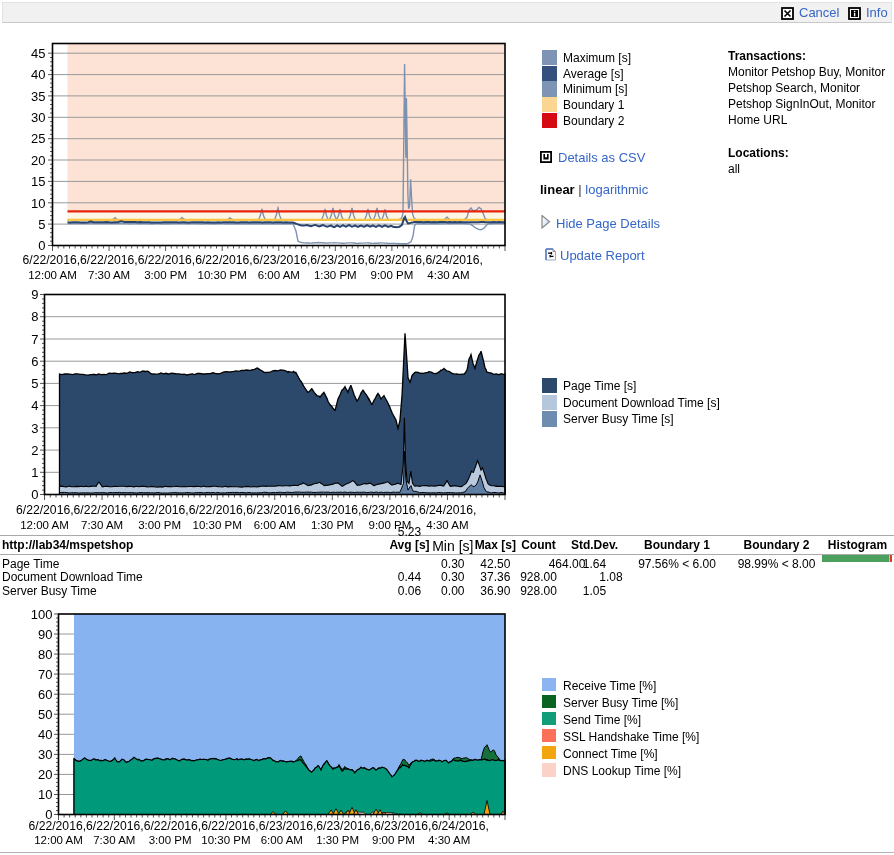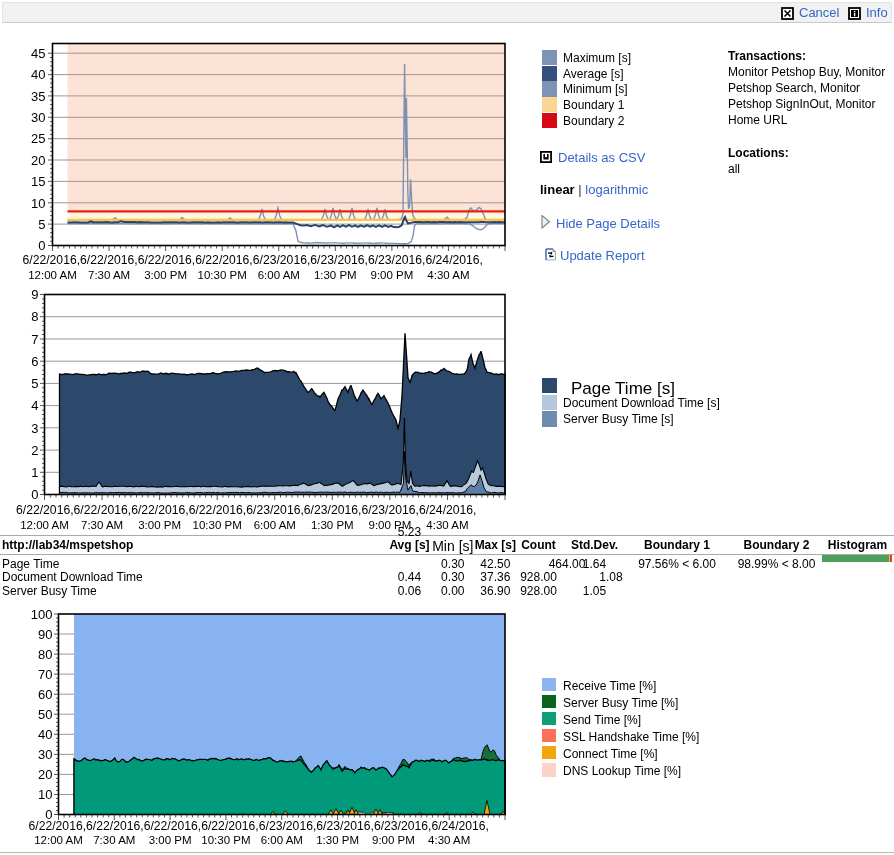--- a/index.html
+++ b/index.html
@@ -577,21 +577,21 @@
  <path d="M8 1 L8 3.5 L10.5 3.5" fill="none" stroke="#889" stroke-width="1"></path>
  <path d="M3 5.2 L7 5.2 M7 5.2 L5.9 4.2 M7 5.2 L5.9 6.2" stroke="#000" stroke-width="1.3" fill="none"></path>
  <path d="M8.5 8.3 L4.5 8.3 M4.5 8.3 L5.6 7.3 M4.5 8.3 L5.6 9.3" stroke="#000" stroke-width="1.3" fill="none"></path>
 </svg>
 <div class="abs" style="left:560px;top:247.5px;font-size:13px"><a>Update Report</a></div>
 
 <div class="abs" style="left:728px;top:48px;font-size:12px;line-height:16px;width:166px"><b>Transactions:</b><br>Monitor Petshop Buy, Monitor Petshop Search, Monitor Petshop SignInOut, Monitor Home URL</div>
 <div class="abs" style="left:728px;top:145px;font-size:12px;line-height:16px"><b>Locations:</b><br>all</div>
 <div style="position:absolute;left:542px;top:378px">
 <div style="position:absolute;left:0;top:0.0px;width:15.3px;height:15.3px;background:#2c486b"></div>
-<div style="position:absolute;left:29px;top:1.0px;font-size:17px;white-space:nowrap">Page Time [s]</div>
+<div style="position:absolute;left:21px;top:1.0px;font-size:12px;white-space:nowrap">Page Time [s]</div>
 <div style="position:absolute;left:0;top:16.7px;width:15.3px;height:15.3px;background:#b4c7dd"></div>
 <div style="position:absolute;left:21px;top:17.7px;font-size:12px;white-space:nowrap">Document Download Time [s]</div>
 <div style="position:absolute;left:0;top:33.4px;width:15.3px;height:15.3px;background:#6d8cb0"></div>
 <div style="position:absolute;left:21px;top:34.4px;font-size:12px;white-space:nowrap">Server Busy Time [s]</div>
 </div>
 <div class="abs" style="left:0;top:534.5px;width:894px;height:1px;background:#aaa"></div>
 <div class="abs" style="left:0;top:553.5px;width:894px;height:1px;background:#aaa"></div>
 <div class="abs" style="left:2px;top:537.5px;font-weight:bold;font-size:12px;white-space:nowrap">http://lab34/mspetshop</div>
 <div class="abs" style="left:409.5px;top:537.5px;font-weight:bold;font-size:12px;transform:translateX(-50%);white-space:nowrap">Avg [s]</div>
 <div class="abs" style="left:452.8px;top:537.5px;font-weight:normal;font-size:14px;transform:translateX(-50%);white-space:nowrap">Min [s]</div>

